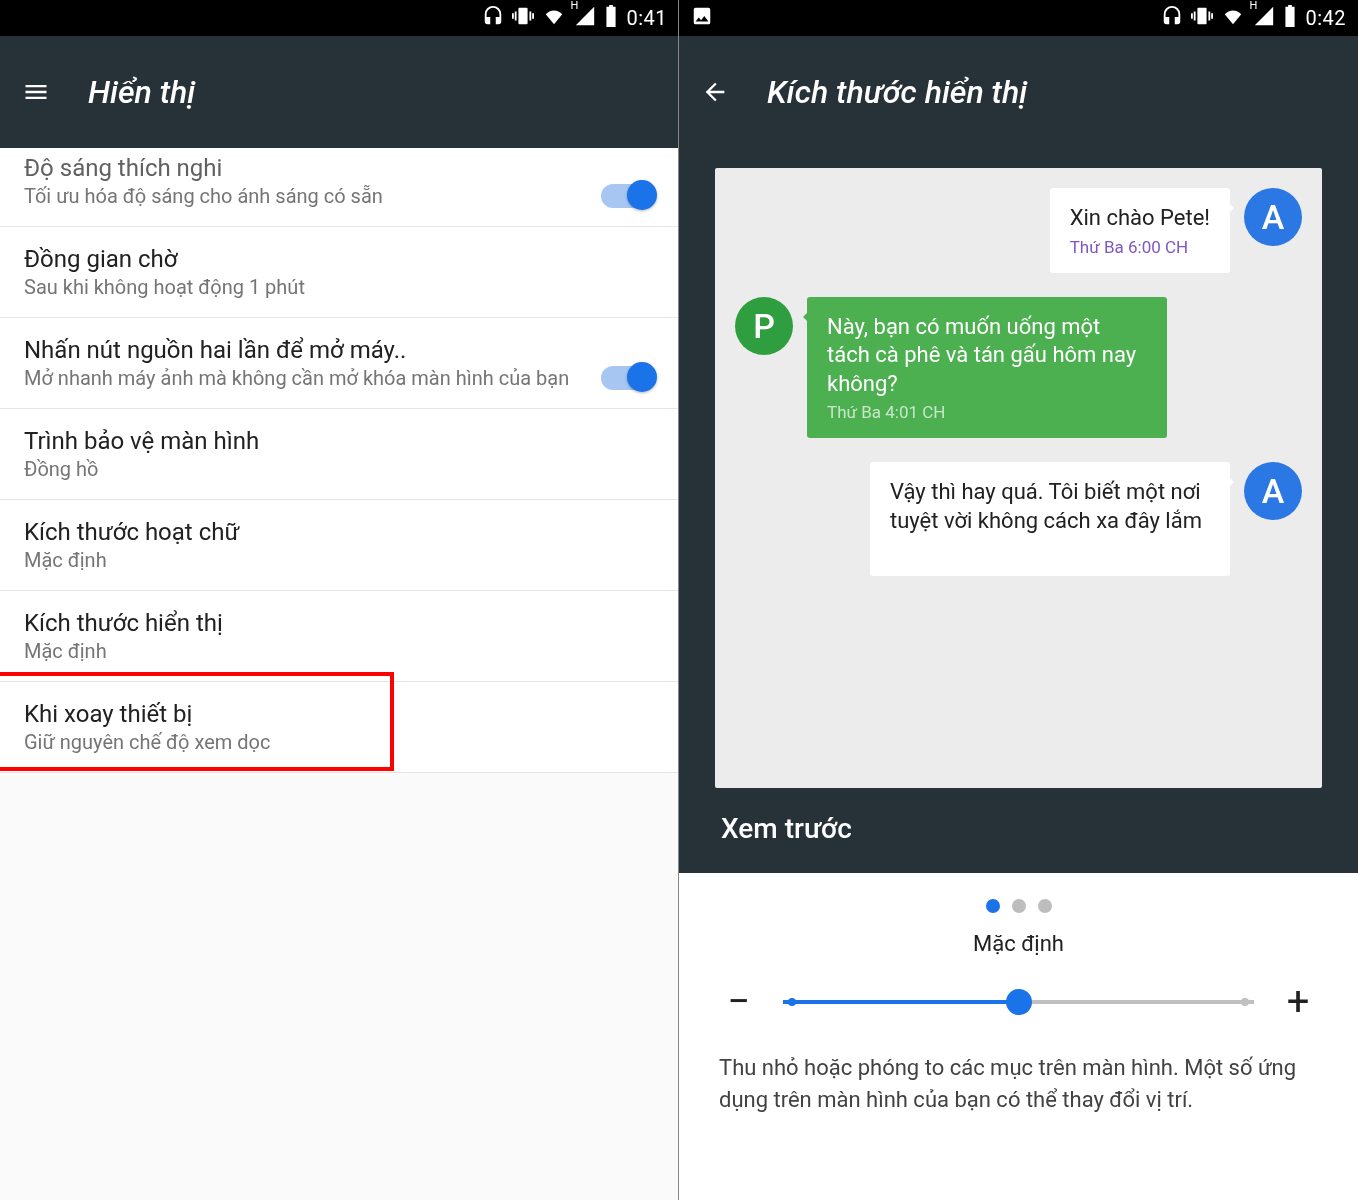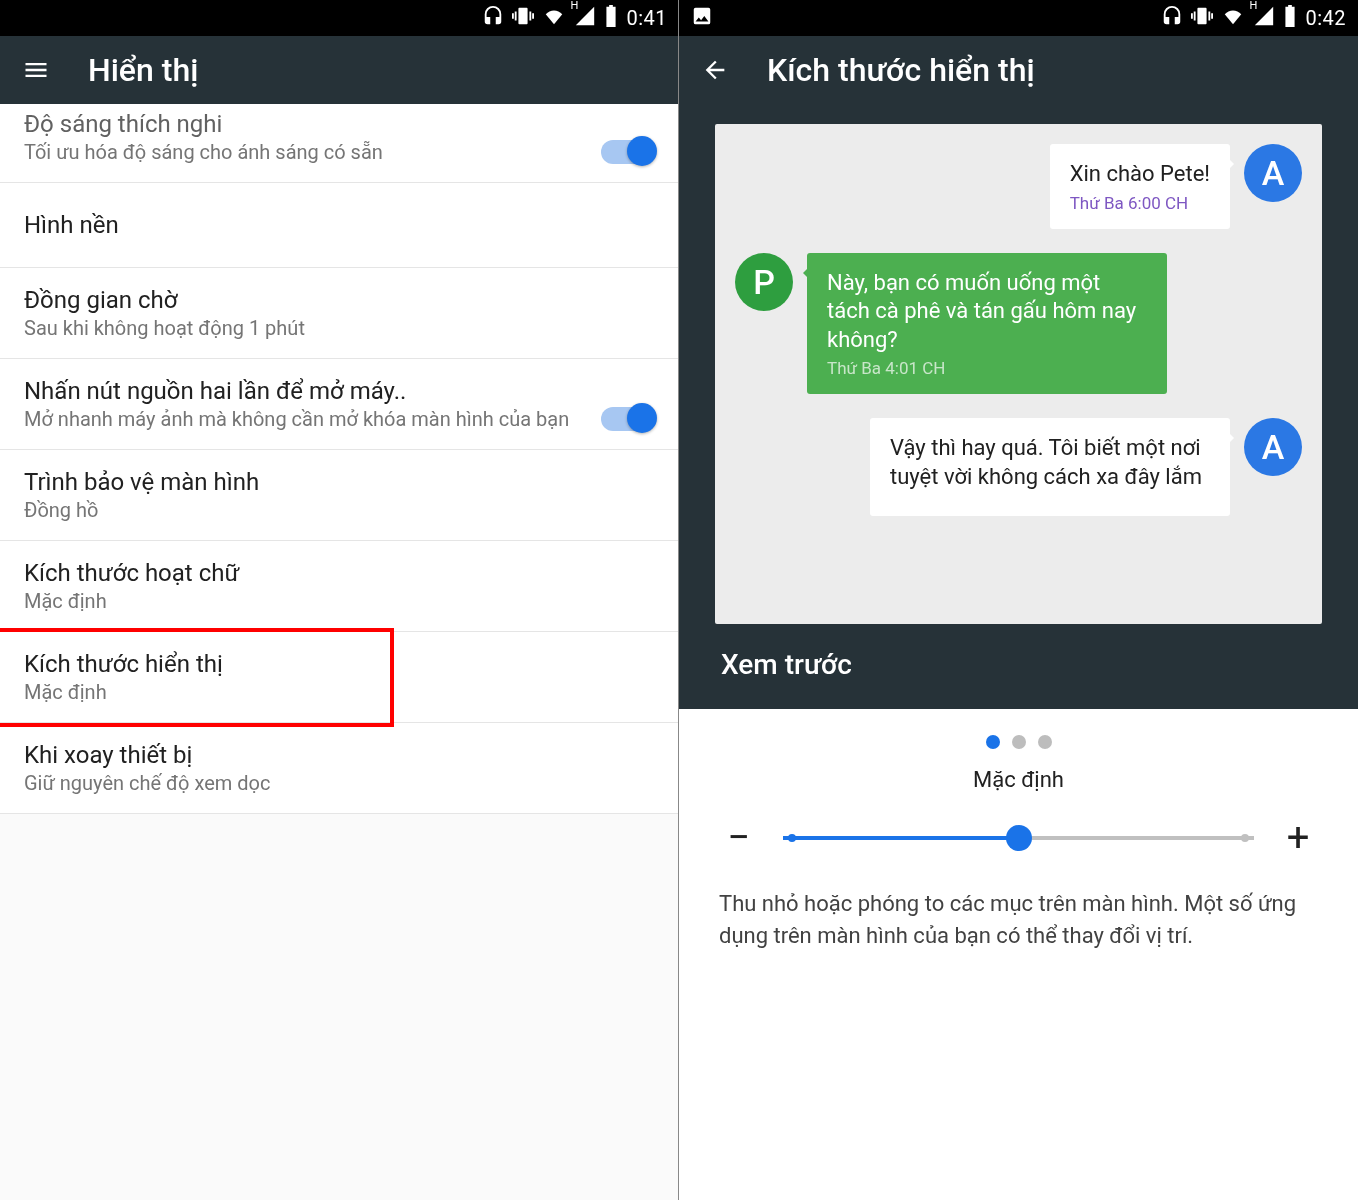--- a/index.html
+++ b/index.html
@@ -35,27 +35,28 @@
     font-size: 20px;
     gap: 8px;
   }
   .statusbar .left-icon {
     margin-right: auto;
   }
   .statusbar .time { font-size: 20px; letter-spacing: 0.5px; }
   .statusbar svg { fill:#fff; }
   
   .appbar {
-    height: 68px;
+    height: 112px;
     background: #263238;
     color: #fff;
     display: flex;
     align-items: center;
     padding: 16px 20px;
     gap: 36px;
+    font-style: italic;
   }
   .appbar .title { font-size: 32px; font-weight: 500; }
   .hamburger, .backarrow {
     width: 32px; height: 32px;
     display:flex; align-items:center; justify-content:center;
     cursor: pointer;
   }
   
   .list {
     flex: 1;
@@ -103,21 +104,21 @@
     flex-direction:column;
   }
   .preview-wrap {
     background:#263238;
     padding-bottom: 0;
   }
   .preview-window {
     margin: 20px 36px 0 36px;
     background:#ececec;
     border-radius: 2px;
-    height: 500px;
+    height: 620px;
     overflow: hidden;
     padding: 20px 20px 0 20px;
     position: relative;
   }
   .chat-row { display:flex; align-items:flex-start; margin-bottom: 24px; }
   .chat-row.right { justify-content: flex-end; }
   .chat-row.left { justify-content: flex-start; }
   .avatar {
     width: 58px; height:58px; border-radius:50%;
     display:flex; align-items:center; justify-content:center;
@@ -226,25 +227,20 @@
     <div class="title">Hiển thị</div>
   </div>
 
   <div class="list" style="position:relative;">
     <div class="row first" style="padding-top:6px;">
       <div class="texts">
         <div class="primary">Độ sáng thích nghi</div>
         <div class="secondary">Tối ưu hóa độ sáng cho ánh sáng có sẵn</div>
       </div>
       <div class="switch"></div>
-    </div>
-    <div class="row" style="padding-top:28px;padding-bottom:28px;">
-      <div class="texts">
-        <div class="primary">Hình nền</div>
-      </div>
     </div>
     <div class="row">
       <div class="texts">
         <div class="primary">Đồng gian chờ</div>
         <div class="secondary">Sau khi không hoạt động 1 phút</div>
       </div>
     </div>
     <div class="row">
       <div class="texts">
         <div class="primary">Nhấn nút nguồn hai lần để mở máy..</div>
@@ -337,21 +333,21 @@
           <div class="avatar blue">A</div>
         </div>
         <div class="chat-row left">
           <div class="avatar green">P</div>
           <div class="bubble green">
             <div class="msg">Này, bạn có muốn uống một tách cà phê và tán gấu hôm nay không?</div>
             <div class="ts">Thứ Ba 4:01 CH</div>
           </div>
         </div>
         <div class="chat-row right" style="margin-bottom:0;">
-          <div class="bubble white" style="padding-bottom:24px;">
+          <div class="bubble white" style="padding-bottom:40px;">
             <div class="msg">Vậy thì hay quá. Tôi biết một nơi tuyệt vời không cách xa đây lắm</div>
           </div>
           <div class="avatar blue">A</div>
         </div>
       </div>
       <div class="preview-label">Xem trước</div>
     </div>
 
     <div class="controls">
       <div class="dots">

